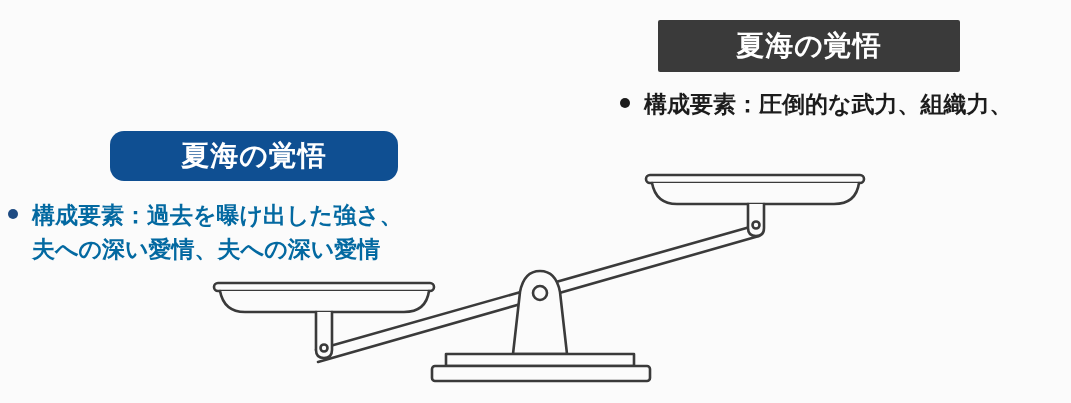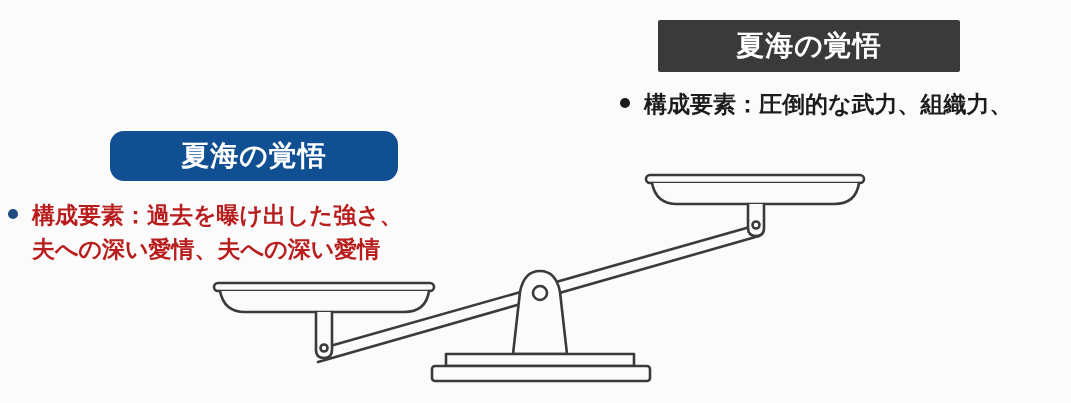--- a/index.html
+++ b/index.html
@@ -4,21 +4,21 @@
 <style>
   html,body{margin:0;padding:0;}
   body{width:1071px;height:403px;background:#fbfbfb;position:relative;overflow:hidden;
        font-family:"DejaVu Sans","Liberation Sans",sans-serif;}
   .label{position:absolute;color:#fff;font-weight:bold;font-size:28px;display:flex;
          align-items:center;justify-content:center;border-radius:2px;letter-spacing:1px;}
   #label-left{left:110px;top:131px;width:288px;height:50px;background:#0f4f92;border-radius:14px;}
   #label-right{left:658px;top:20px;width:302px;height:52px;background:#3a3a3a;}
   .bullet{position:absolute;font-weight:bold;font-size:23px;line-height:34px;}
   .bullet .dot{display:inline-block;width:10px;height:10px;border-radius:50%;margin-right:14px;vertical-align:middle;position:relative;top:-3px;}
-  #bullet-left{left:8px;top:198px;color:#b91c1c;}
+  #bullet-left{left:8px;top:198px;color:#0369a1;}
   #bullet-left .dot{background:#1e4b82;}
   #bullet-right{left:620px;top:87px;color:#1c1c1c;}
   #bullet-right .dot{background:#1c1c1c;}
   .indent{padding-left:24px;}
   svg{position:absolute;left:0;top:0;}
 </style>
 </head>
 <body>
 
 <svg width="1071" height="403" viewBox="0 0 1071 403">

